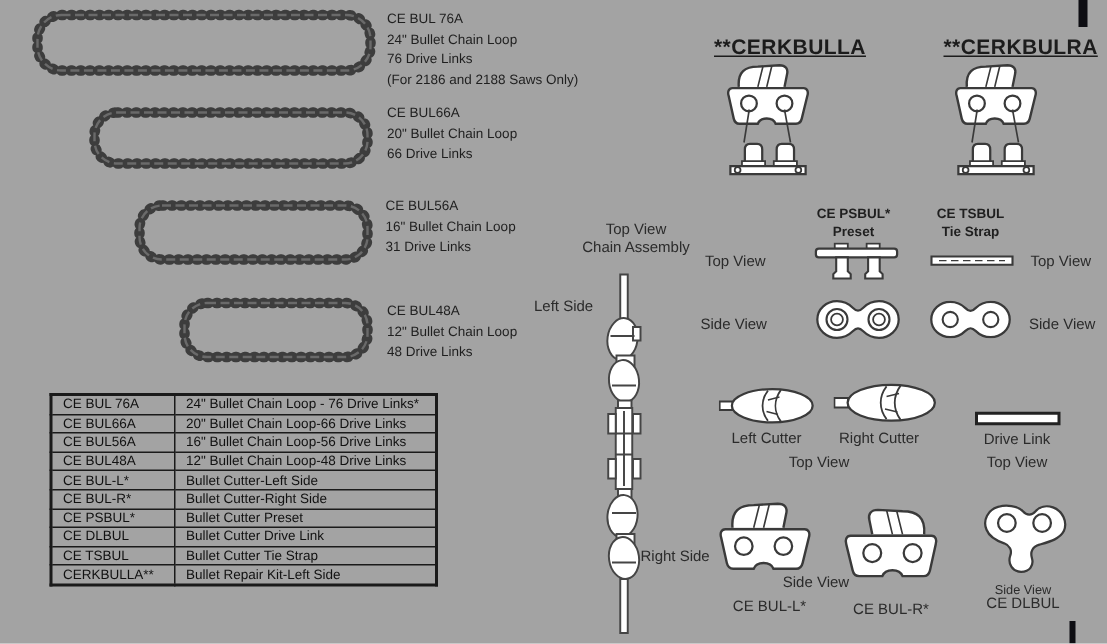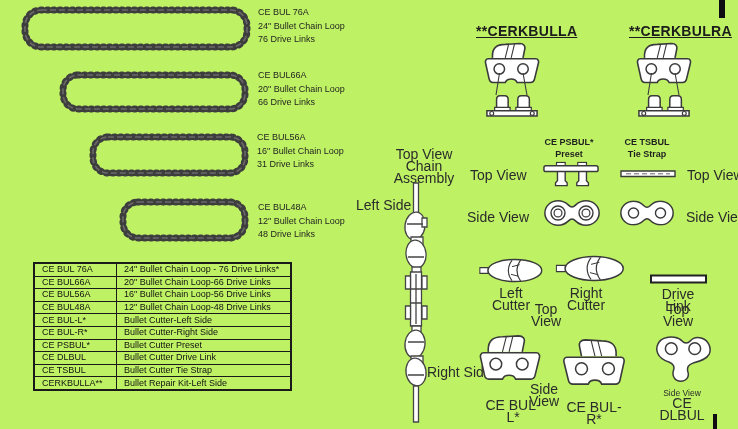--- a/index.html
+++ b/index.html
@@ -1,19 +1,19 @@
 <!DOCTYPE html>
 <html><head>
 <meta charset="utf-8">
 <style>
   html,body{margin:0;padding:0;background:#e8e8e8;}
-  #root{position:relative;width:738px;height:429px;background:#bef264;overflow:hidden;
+  #root{position:relative;width:738px;height:429px;background:#a3a3a3;overflow:hidden;
         font-family:"Liberation Sans",sans-serif;color:#222;}
   .abs{position:absolute;}
-  .lbl{position:absolute;font-size:14px;line-height:12px;color:#2b2b2b;white-space:nowrap;}
+  .lbl{position:absolute;font-size:10px;line-height:12px;color:#2b2b2b;white-space:nowrap;}
   .lbl-sm{font-size:8.5px;}
   .ctr{text-align:center;white-space:normal;}
   .loop-label{position:absolute;font-size:9px;line-height:13.5px;color:#1f1f1f;white-space:nowrap;}
   .kit-title{position:absolute;font-size:14px;font-weight:700;letter-spacing:.3px;color:#1c1c1c;white-space:nowrap;text-decoration:underline;}
   .sec-head{position:absolute;font-size:9px;line-height:12px;font-weight:700;color:#1f1f1f;text-align:center;}
   table.parts{position:absolute;left:33px;top:262px;width:259px;border-collapse:collapse;
         border:2px solid #1a1a1a;font-size:9px;color:#111;table-layout:fixed;}
   table.parts td{border:1px solid #1a1a1a;height:11.6px;padding:0 0 0 7px;line-height:11px;
         overflow:hidden;white-space:nowrap;}
   table.parts td.c1{width:74px;}
@@ -73,20 +73,21 @@
   </svg>
 
   <svg class="abs" style="left:20px;top:5px" width="232" height="47" viewBox="0 0 232 47">
     <rect x="5" y="5" width="222" height="37" rx="16" fill="none" stroke="#3d3d3d" stroke-width="7" stroke-dasharray="1 5.2" stroke-linecap="round"></rect>
     <rect x="5" y="5" width="222" height="37" rx="16" fill="none" stroke="#6a6a6a" stroke-width="1.6" stroke-dasharray="6 3"></rect>
   </svg>
   <div class="loop-label" style="left:258px;top:6px">
     <div>CE BUL 76A</div>
     <div>24" Bullet Chain Loop</div>
     <div>76 Drive Links</div>
+    <div>(For 2186 and 2188 Saws Only)</div>
   </div>
 
   <svg class="abs" style="left:58px;top:70px" width="192" height="44" viewBox="0 0 192 44">
     <rect x="5" y="5" width="182" height="34" rx="15" fill="none" stroke="#3d3d3d" stroke-width="7" stroke-dasharray="1 5.2" stroke-linecap="round"></rect>
     <rect x="5" y="5" width="182" height="34" rx="15" fill="none" stroke="#6a6a6a" stroke-width="1.6" stroke-dasharray="6 3"></rect>
   </svg>
   <div class="loop-label" style="left:258px;top:69px">
     <div>CE BUL66A</div>
     <div>20" Bullet Chain Loop</div>
     <div>66 Drive Links</div>

